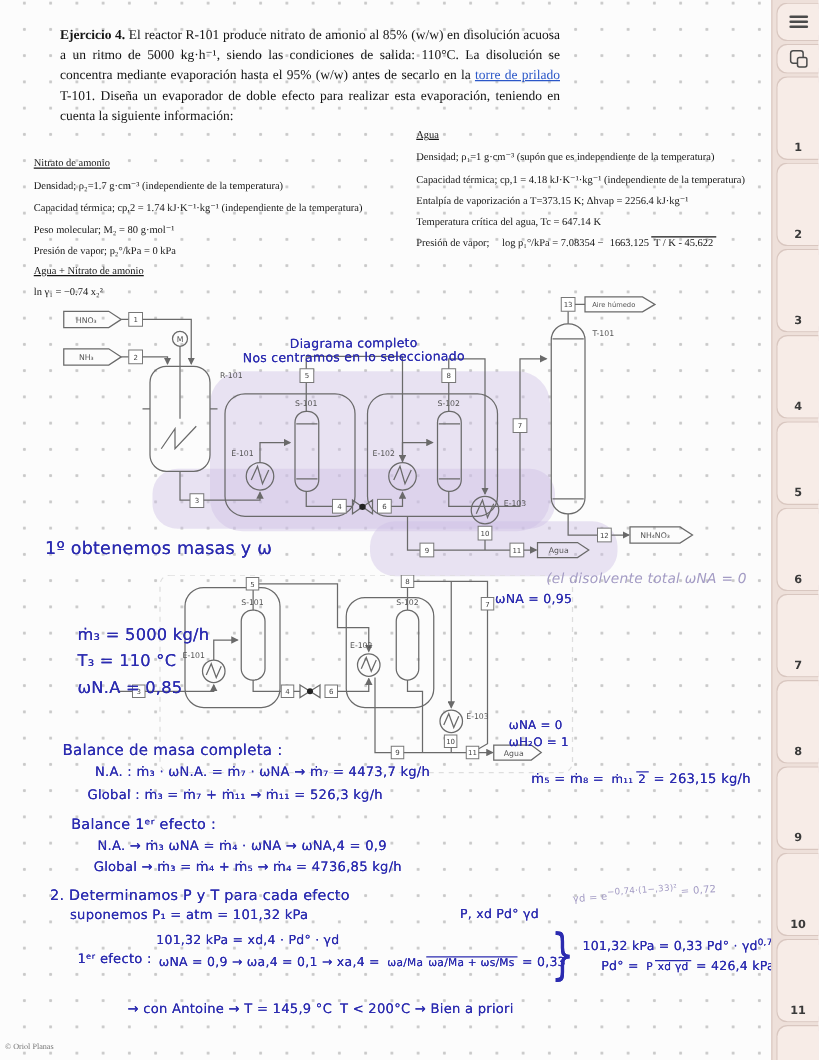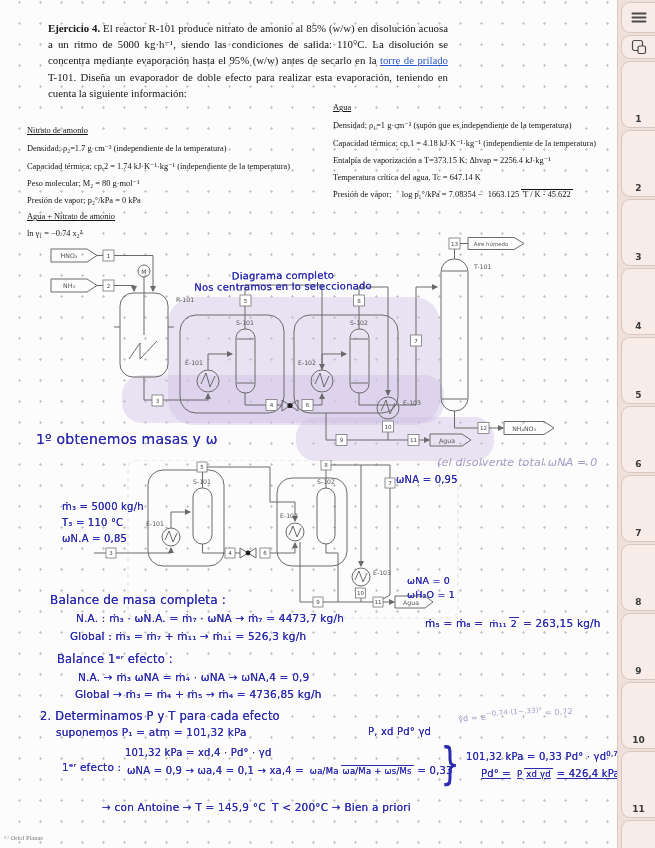--- a/index.html
+++ b/index.html
@@ -262,21 +262,21 @@
       <rect class="tag" x="223" y="137" width="10" height="10"></rect>
         <text class="tagt" x="228" y="144.4">9</text>
       <path class="dln" d="M236,84 V93 H248 V142"></path>
       <rect class="tag" x="283" y="137" width="10" height="10"></rect>
         <text class="tagt" x="288" y="144.4">11</text>
       <path class="dln" d="M293,142 H304" marker-end="url(#a2)"></path>
       <path class="dln" d="M305,136 h30 l8,6 l-8,6 h-30 z"></path>
       <text class="dlbl" x="321" y="144.5" text-anchor="middle">Agua</text>
     </svg>
 
-    <div class="abs hw" style="left:62px;top:499px;font-size:10px;line-height:1.6;">
+    <div class="abs hw" style="left:62px;top:499px;font-size:13px;line-height:1.6;">
       <div>ṁ₃ = 5000 kg/h</div>
       <div>T₃ = 110 °C</div>
       <div>ωN.A = 0,85</div>
     </div>
     <div class="abs hw" style="left:396px;top:474px;font-size:10px;">ωNA = 0,95</div>
     <div class="abs hw hw-faint" style="left:437px;top:456px;font-size:11px;font-style:italic;">(el disolvente total   ωNA = 0</div>
     <div class="abs hw" style="left:407px;top:574px;font-size:9.5px;line-height:1.45;">
       <div>ωNA = 0</div>
       <div>ωH₂O = 1</div>
     </div>
@@ -309,21 +309,21 @@
       <span class="frac" style="font-size:8.5px;">
           <span class="fr-n">ωa/Ma</span>
           <span class="fr-d">ωa/Ma + ωs/Ms</span>
         </span>
       <span>= 0,33</span>
     </div>
     <div class="abs hw" style="left:436px;top:738px;font-size:44px;font-weight:normal;transform:scaleX(.65);">}</div>
     <div class="abs hw" style="left:466px;top:750px;font-size:10px;">
       <span>101,32 kPa = 0,33 Pd° · γd</span><sup class="hwsup">0,72</sup>
     </div>
-    <div class="abs hw" style="left:481px;top:768px;font-size:10px;display:flex;align-items:flex-start;text-decoration:underline;">
+    <div class="abs hw" style="left:481px;top:768px;font-size:10px;display:flex;align-items:flex-start;">
       <span>Pd° =</span>
       <span class="frac" style="font-size:8.5px;">
           <span class="fr-n">P</span>
           <span class="fr-d">xd γd</span>
         </span>
       <span>= 426,4 kPa</span>
     </div>
     <div class="abs hw" style="left:102px;top:801px;font-size:10.5px;">→ con Antoine → T = 145,9 °C</div>
     <div class="abs hw" style="left:272px;top:801px;font-size:10.5px;">T &lt; 200°C →  Bien  a priori</div>
 

